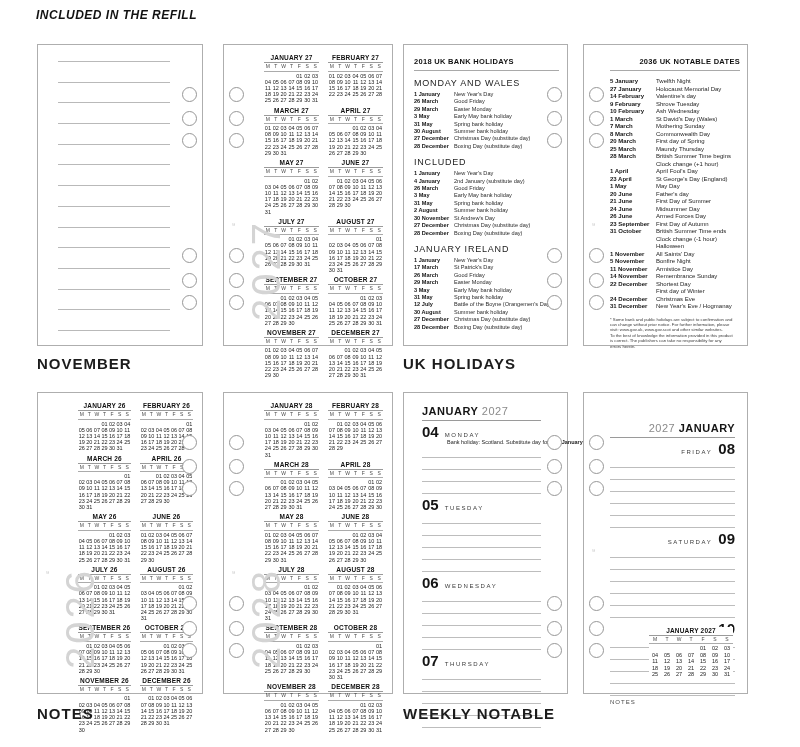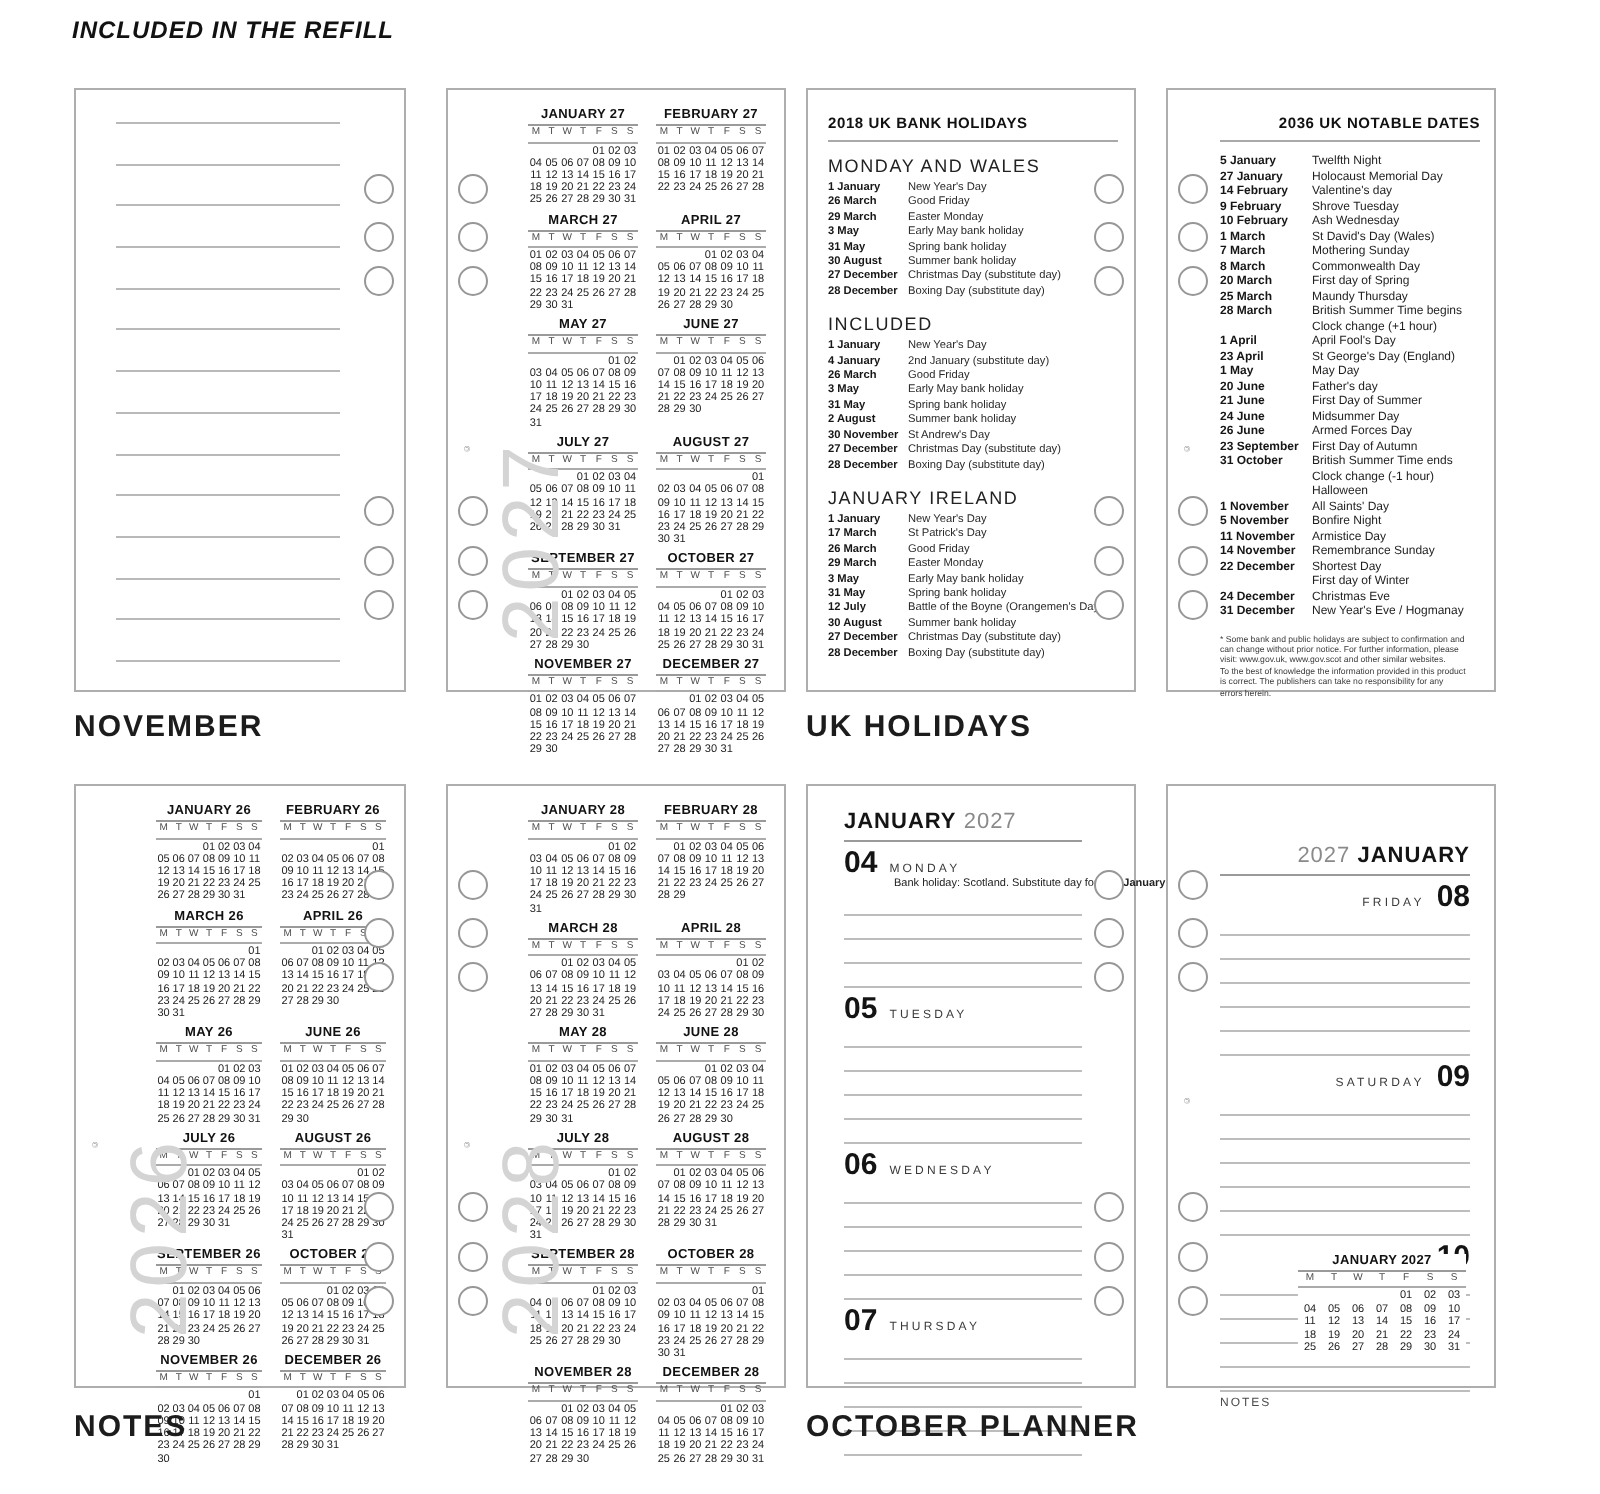--- a/index.html
+++ b/index.html
@@ -2366,13 +2366,13 @@
   </div>
 <div class="hole" style="top: 42px; left: 5px;"></div>
     <div class="hole" style="top: 66px; left: 5px;"></div>
     <div class="hole" style="top: 88px; left: 5px;"></div>
     <div class="hole" style="top: 203px; left: 5px;"></div>
     <div class="hole" style="top: 228px; left: 5px;"></div>
     <div class="hole" style="top: 250px; left: 5px;"></div>
   </div>
 
 <div class="section-label" style="left:37px;top:705px;">NOTES</div>
-<div class="section-label" style="left:403px;top:705px;">OCTOBER PLANNER</div>
+<div class="section-label" style="left:403px;top:705px;">WEEKLY NOTABLE</div>
 
 </body></html>

